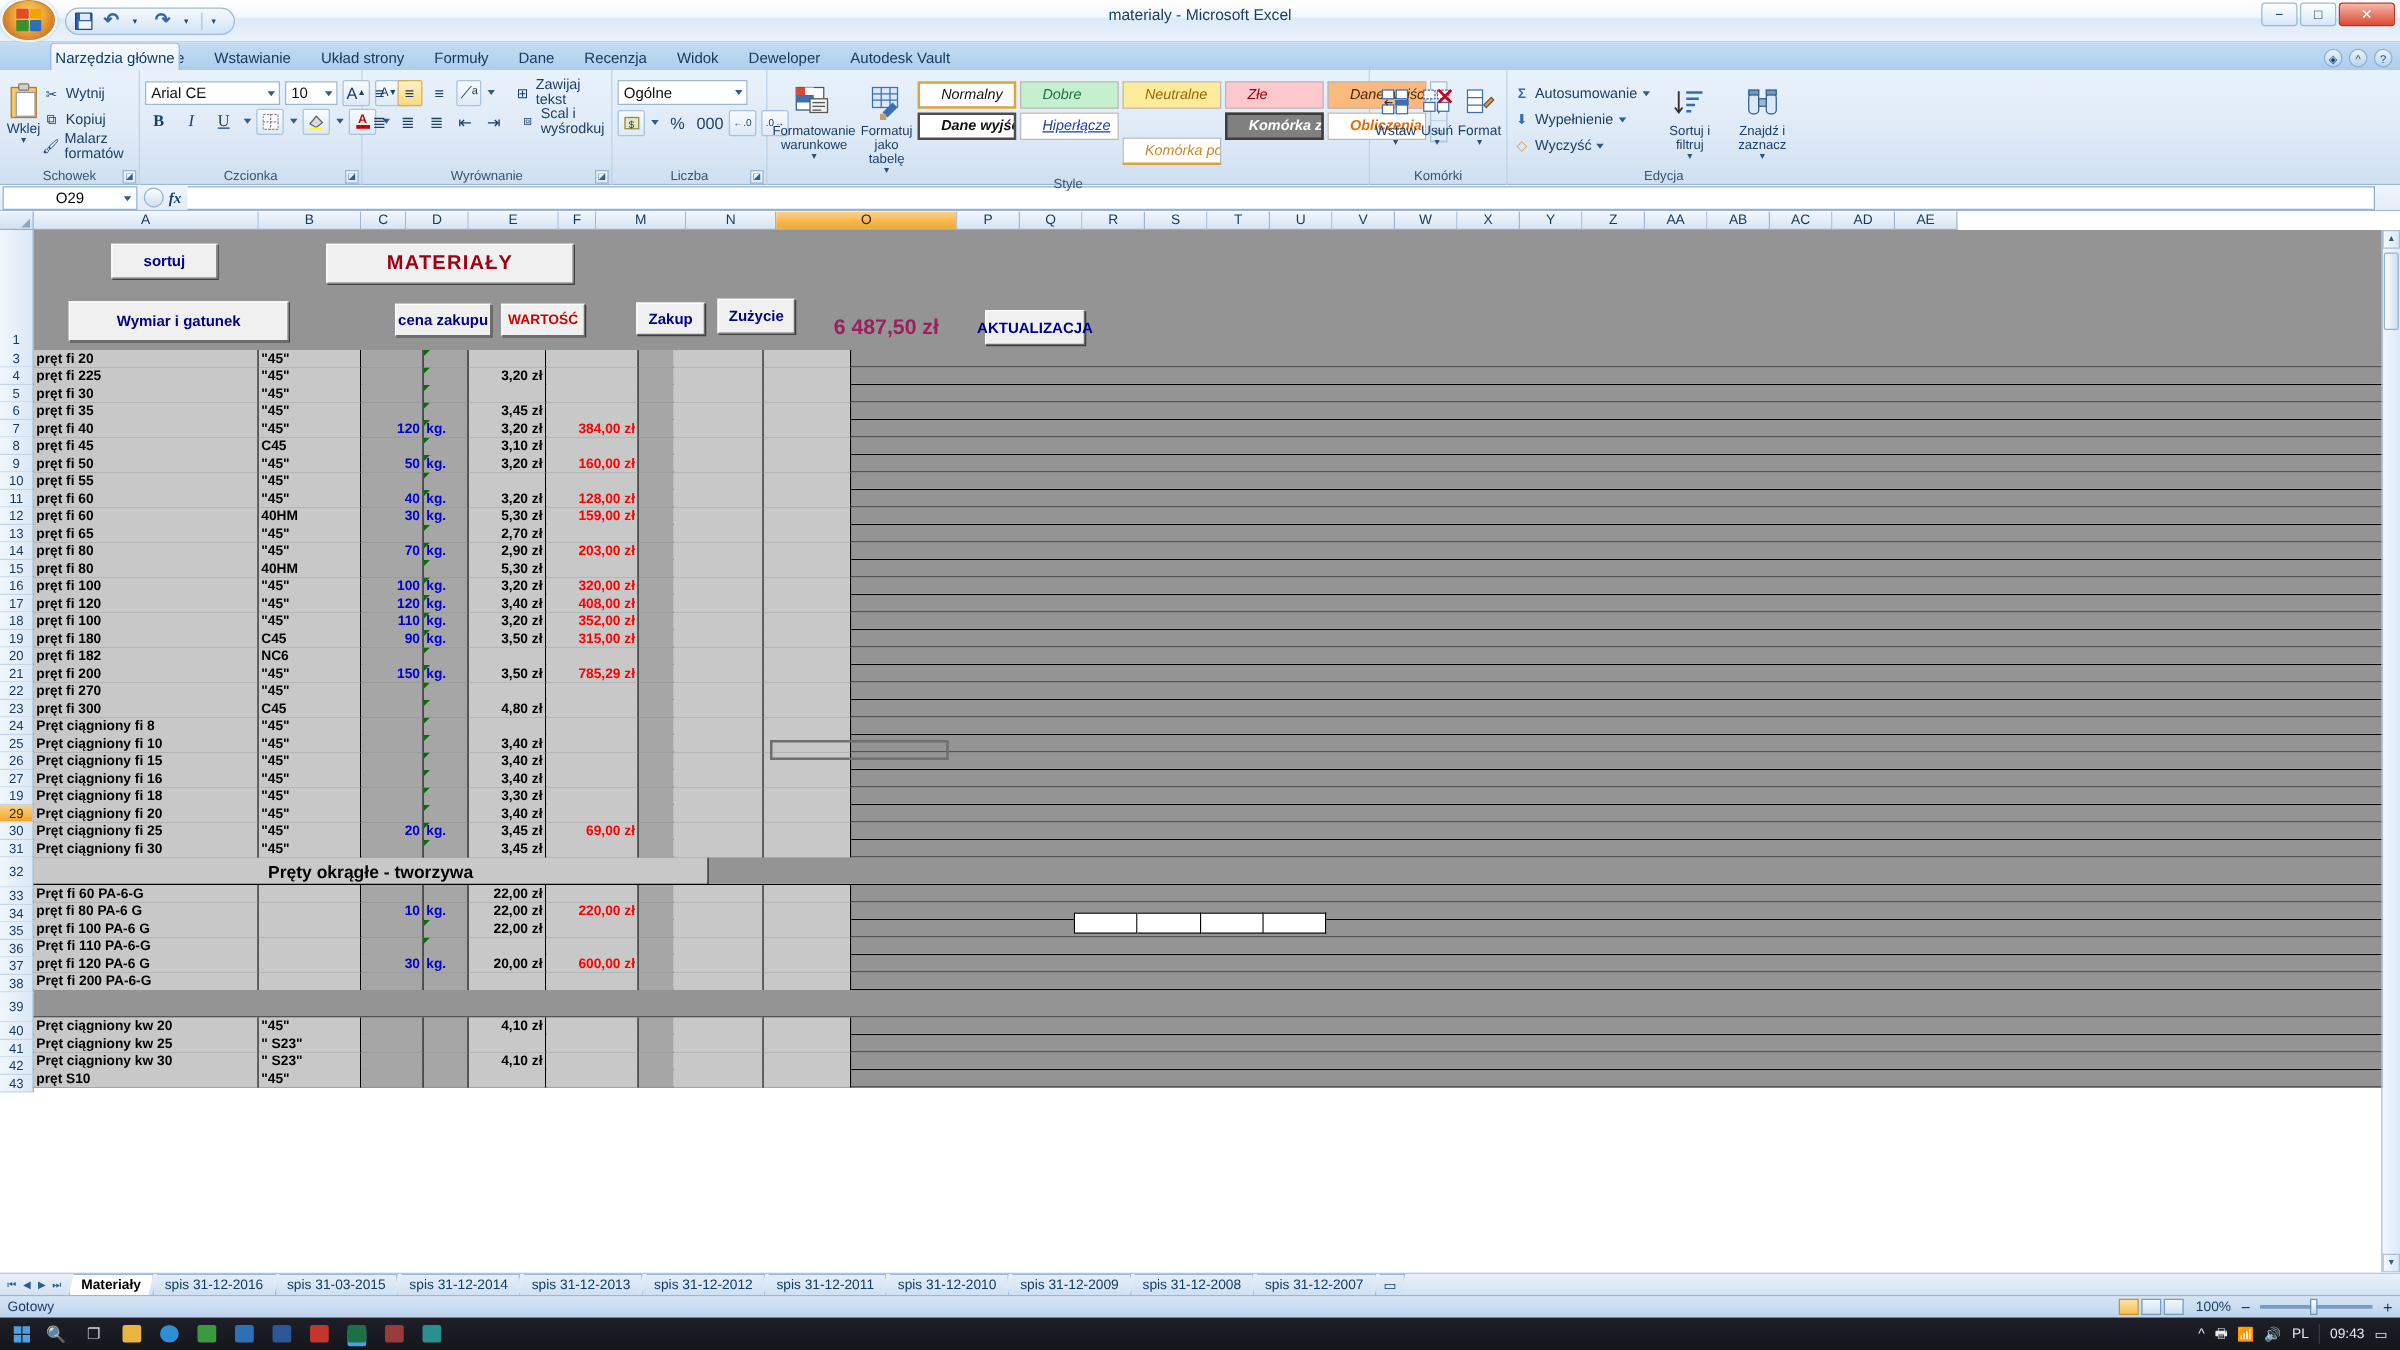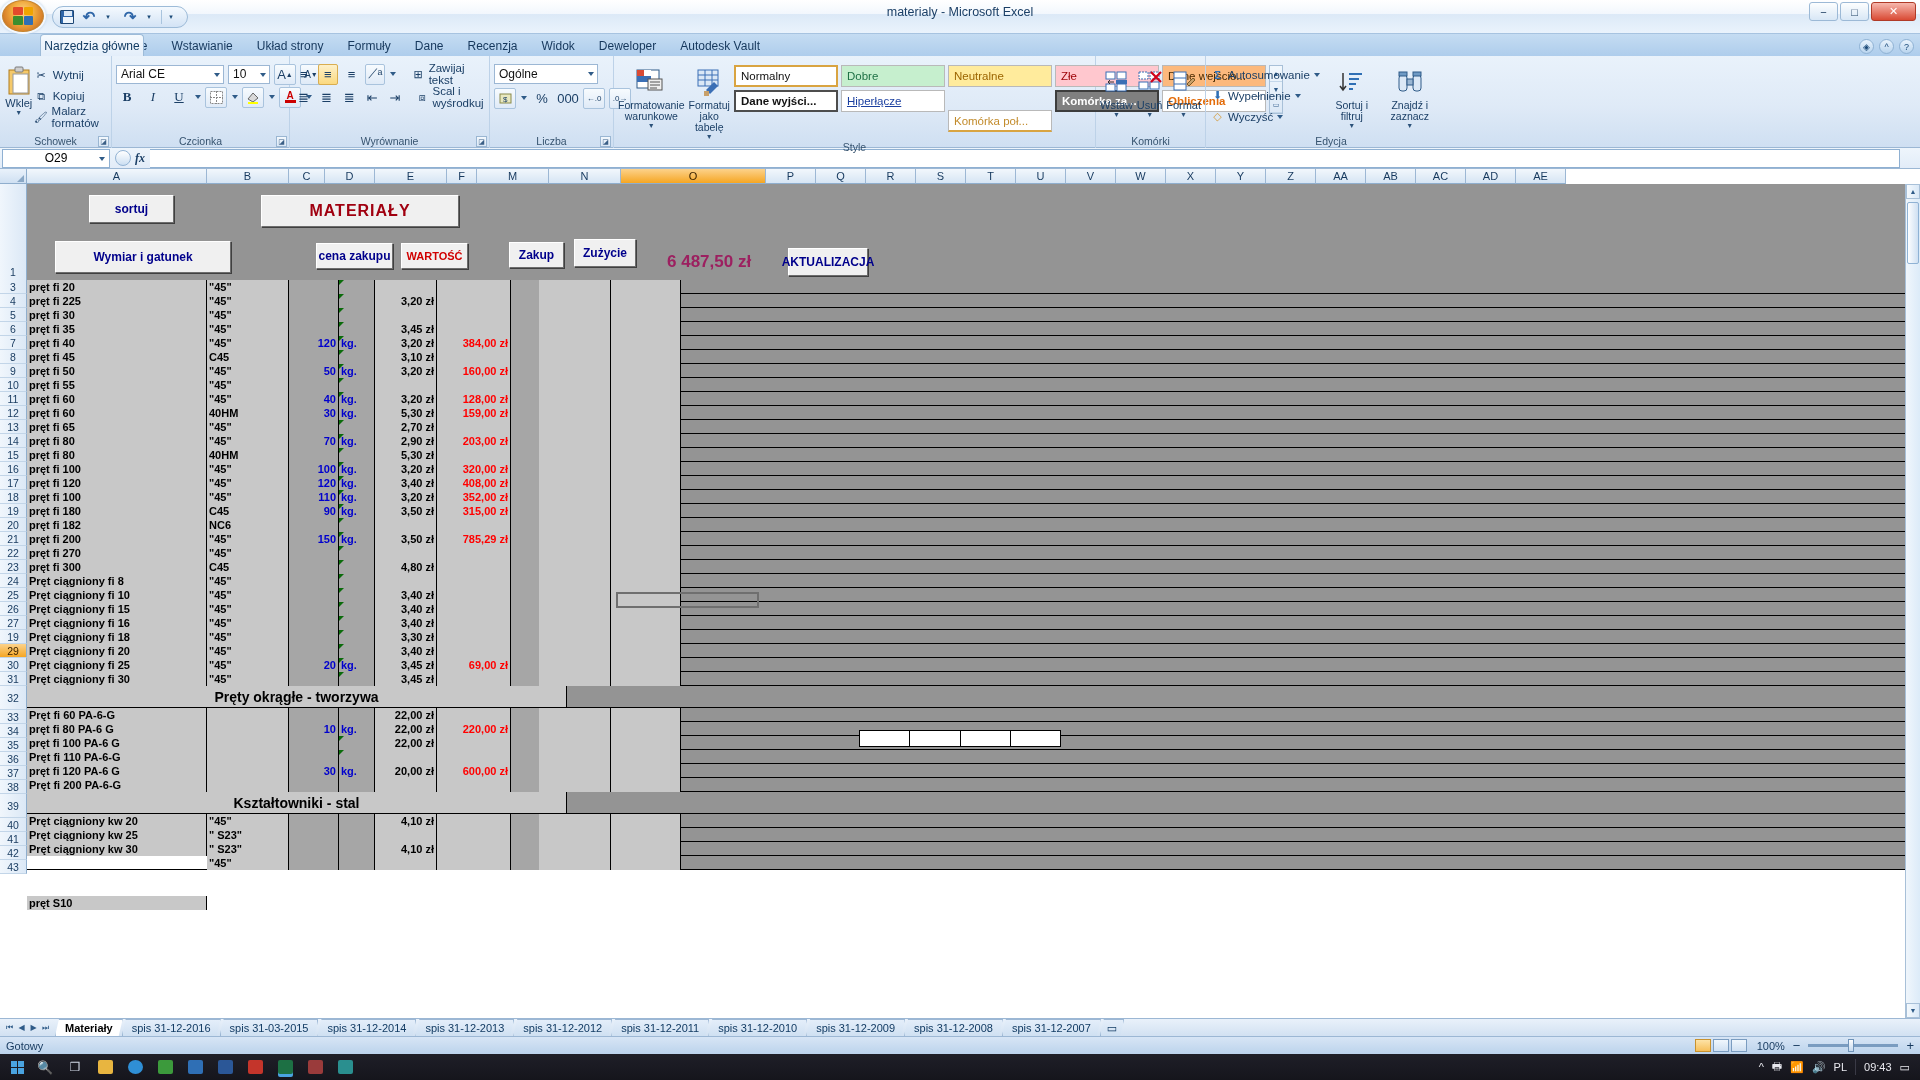--- a/index.html
+++ b/index.html
@@ -130,23 +130,23 @@
     border-top:4px solid #2f5b88; margin-left:1px;}
 
   
   .numbox{ width:104px;height:20px;background:#fff;border:1px solid #9cb7d4;
     font-size:12px;color:#111;padding:0 14px 0 4px;line-height:18px;position:relative;}
 
   
   .gal{ display:flex; gap:3px; align-items:flex-start;}
   .galcol{ display:flex;flex-direction:column; gap:3px;}
   .stylecell{
-    width:104px;height:22px; border:1px solid #b9b9b9; background:#fff;
-    font-size:11.5px; color:#111; display:flex;align-items:center; padding-left:5px;
-    overflow:hidden; white-space:nowrap;
+    width:79px;height:22px; border:1px solid #b9b9b9; background:#fff;
+    font-size:11.5px; color:#111; display:flex;align-items:center; padding-left:17px;
+    overflow:hidden; white-space:nowrap;font-style:italic;
   }
   .galscroll{ width:14px;height:49px; display:flex;flex-direction:column;
     border:1px solid #a8c0d8; background:linear-gradient(to bottom,#f2f8fd,#dbe8f6);}
   .galscroll div{ flex:1;display:flex;align-items:center;justify-content:center;font-size:7px;color:#2f5b88;
     border-bottom:1px solid #c3d7ea;}
 
   
   .edrow{ display:flex;align-items:center;gap:3px;height:19px;font-size:11.5px;color:#1b3f66;}
 
   
@@ -1163,21 +1163,20 @@
               <div class="dcell gray qty" style="width: 50px; flex: 0 0 50px;"></div>
               <div class="dcell gray unit" style="width: 36px; flex: 0 0 36px;"></div>
               <div class="dcell lt right" style="width: 62px; flex: 0 0 62px;"></div>
               <div class="dcell lt val" style="width: 74px; flex: 0 0 74px;"></div>
               <div class="dcell plain" style="width: 28px; flex: 0 0 28px;"></div>
               <div class="dcell lt" style="width: 72px; flex: 0 0 72px;"></div>
               <div class="dcell lt" style="width: 70px; flex: 0 0 70px;"></div>
               <div style="flex: 1 1 0%; background: rgb(148, 148, 148);"></div>
             </div>
             <div class="datarow" style="height: 22px;">
-              <div class="sect" style="width: 540px;">Kształtowniki - stal</div>
               <div style="flex: 1 1 0%; background: rgb(148, 148, 148);"></div>
             </div>
             <div class="datarow">
               <div class="dcell lt" style="width: 180px; flex: 0 0 180px;">Pręt ciągniony  kw 20</div>
               <div class="dcell lt" style="width: 82px; flex: 0 0 82px;">"45"</div>
               <div class="dcell gray qty" style="width: 50px; flex: 0 0 50px;"></div>
               <div class="dcell gray unit" style="width: 36px; flex: 0 0 36px;"></div>
               <div class="dcell lt right" style="width: 62px; flex: 0 0 62px;">4,10 zł</div>
               <div class="dcell lt val" style="width: 74px; flex: 0 0 74px;"></div>
               <div class="dcell plain" style="width: 28px; flex: 0 0 28px;"></div>
@@ -1203,21 +1202,21 @@
               <div class="dcell gray qty" style="width: 50px; flex: 0 0 50px;"></div>
               <div class="dcell gray unit" style="width: 36px; flex: 0 0 36px;"></div>
               <div class="dcell lt right" style="width: 62px; flex: 0 0 62px;">4,10 zł</div>
               <div class="dcell lt val" style="width: 74px; flex: 0 0 74px;"></div>
               <div class="dcell plain" style="width: 28px; flex: 0 0 28px;"></div>
               <div class="dcell lt" style="width: 72px; flex: 0 0 72px;"></div>
               <div class="dcell lt" style="width: 70px; flex: 0 0 70px;"></div>
               <div style="flex: 1 1 0%; background: rgb(148, 148, 148);"></div>
             </div>
             <div class="datarow">
-              <div class="dcell lt" style="width: 180px; flex: 0 0 180px; margin-top: 40px;">pręt   S10</div>
+              <div class="dcell lt" style="width: 180px; flex: 0 0 180px;">pręt   S10</div>
               <div class="dcell lt" style="width: 82px; flex: 0 0 82px;">"45"</div>
               <div class="dcell gray qty" style="width: 50px; flex: 0 0 50px;"></div>
               <div class="dcell gray unit" style="width: 36px; flex: 0 0 36px;"></div>
               <div class="dcell lt right" style="width: 62px; flex: 0 0 62px;"></div>
               <div class="dcell lt val" style="width: 74px; flex: 0 0 74px;"></div>
               <div class="dcell plain" style="width: 28px; flex: 0 0 28px;"></div>
               <div class="dcell lt" style="width: 72px; flex: 0 0 72px;"></div>
               <div class="dcell lt" style="width: 70px; flex: 0 0 70px;"></div>
               <div style="flex: 1 1 0%; background: rgb(148, 148, 148);"></div>
             </div>

